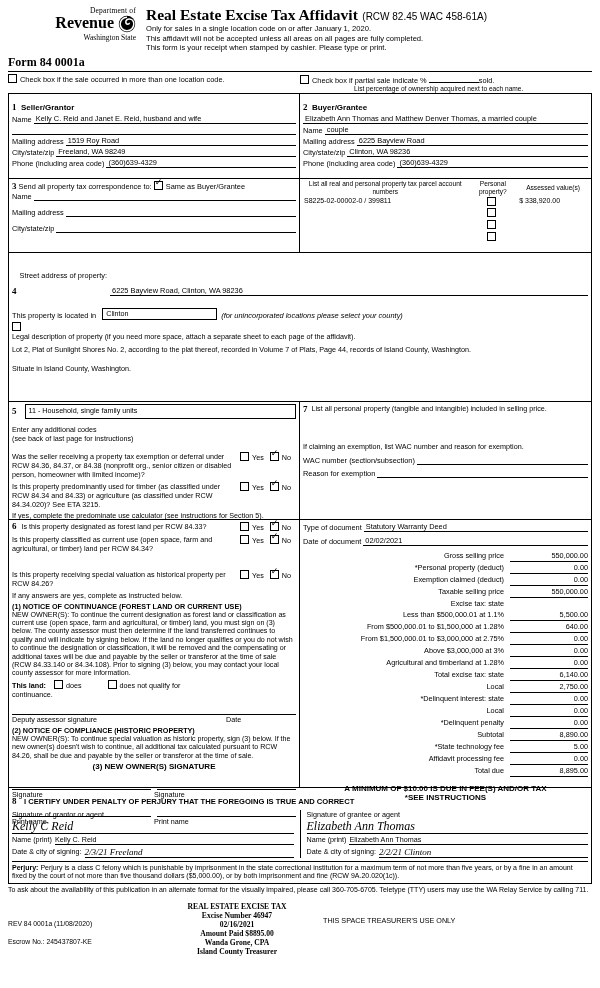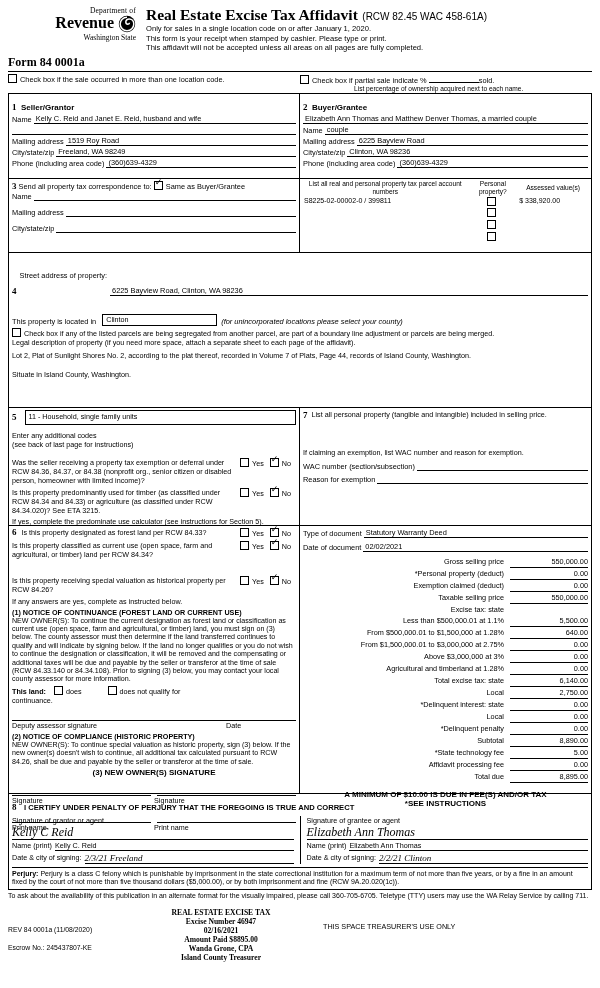--- a/index.html
+++ b/index.html
@@ -66,22 +66,22 @@
                 <path d="M9 2.2a6.8 6.8 0 1 0 6.8 6.8c0-3-2.2-5-4.6-5-2 0-3.4 1.4-3.4 3 0 1.3 1 2.2 2.1 2.2.9 0 1.6-.6 1.6-1.4" fill="none" stroke="#fff" stroke-width="1.5"></path>
               </svg>
         </span>
       </div>
       <div class="l3">Washington State</div>
     </div>
     <div class="hdrtext">
       <div><span class="title">Real Estate Excise Tax Affidavit</span>
         <span class="titlesub">(RCW 82.45 WAC 458-61A)</span></div>
       <div class="hline">Only for sales in a single location code on or after January 1, 2020.</div>
+      <div class="hline">This affidavit will not be accepted unless all areas on all pages are fully completed.</div>
       <div class="hline">This form is your receipt when stamped by cashier. Please type or print.</div>
-      <div class="hline">This affidavit will not be accepted unless all areas on all pages are fully completed.</div>
     </div>
   </div>
   <div class="formno">Form 84 0001a</div>
   <div class="topline"></div>
 
   <div class="chkrow">
     <div class="c1">
       <span class="box"></span><span>Check box if the sale occurred in more than one location code.</span>
     </div>
     <div class="c2">
@@ -208,26 +208,26 @@
     </tr>
   </tbody>
       </table>
 
   <div class="cell" style="border-top:0;padding:2px 3px">
     <div class="row">
           <span class="secnum">4</span>
       <span class="lab" style="margin:16px 3px">Street address of property:</span>
       <span class="fill">6225 Bayview Road, Clinton, WA 98236</span>
         </div>
-    <div class="row" style="margin-top:18px">
+    <div class="row" style="margin-top:12px">
       <span class="lab">This property is located in</span>
       <span style="border:1px solid #000;width:110px;height:10px;font-size:7.2px;padding-left:3px;margin:0 4px">Clinton</span>
       <span class="lab" style="font-style:italic">(for unincorporated locations please select your county)</span>
     </div>
-    <div style="font-size:7.2px;margin-top:2px"><span class="box"></span><span>Check box if any of the listed parcels are being segregated from another parcel, are part of a boundary line adjustment or parcels are being merged.</span></div>
+    <div style="font-size:7.2px;margin-top:2px"><span class="box"></span></div>
     <div style="font-size:7.2px">Legal description of property (if you need more space, attach a separate sheet to each page of the affidavit).</div>
     <div style="height:54px;font-size:7.2px;padding-top:4px">
       <div>Lot 2, Plat of Sunlight Shores No. 2, according to the plat thereof, recorded in Volume 7 of Plats, Page 44, records of Island County, Washington.</div>
       <div style="margin-top:10px">Situate in Island County, Washington.</div>
     </div>
   </div>
 
   <table class="tbl">
     <tbody>
           <tr>
@@ -462,21 +462,21 @@
   </div>
 
   <div style="position:relative;height:62px;font-size:7px;margin-top:2px">
     <div style="position:absolute;left:0;top:0;width:584px;line-height:8.6px">To ask about the availability of this publication in an alternate format for the visually impaired, please call 360-705-6705. Teletype (TTY) users may use the WA Relay Service by calling 711.</div>
     <div style="position:absolute;left:0;top:34px;font-size:6.8px">REV 84 0001a (11/08/2020)</div>
     <div style="position:absolute;left:0;top:52px;font-size:6.8px">
       <span>Escrow No.:</span>
       <span>245437807-KE</span>
     </div>
     <div style="position:absolute;left:315px;top:30px;font-size:7.2px">THIS SPACE TREASURER'S USE ONLY</div>
-    <div class="stamp" style="position:absolute;left:138px;top:16px;width:150px">
+    <div class="stamp" style="position:absolute;left:154px;top:16px;width:150px">
       <div>REAL ESTATE EXCISE TAX</div>
       <div>Excise Number 46947</div>
       <div>02/16/2021</div>
       <div>Amount Paid $8895.00</div>
       <div>Wanda Grone, CPA</div>
       <div>Island County Treasurer</div>
     </div>
   </div>
 
 </div>

